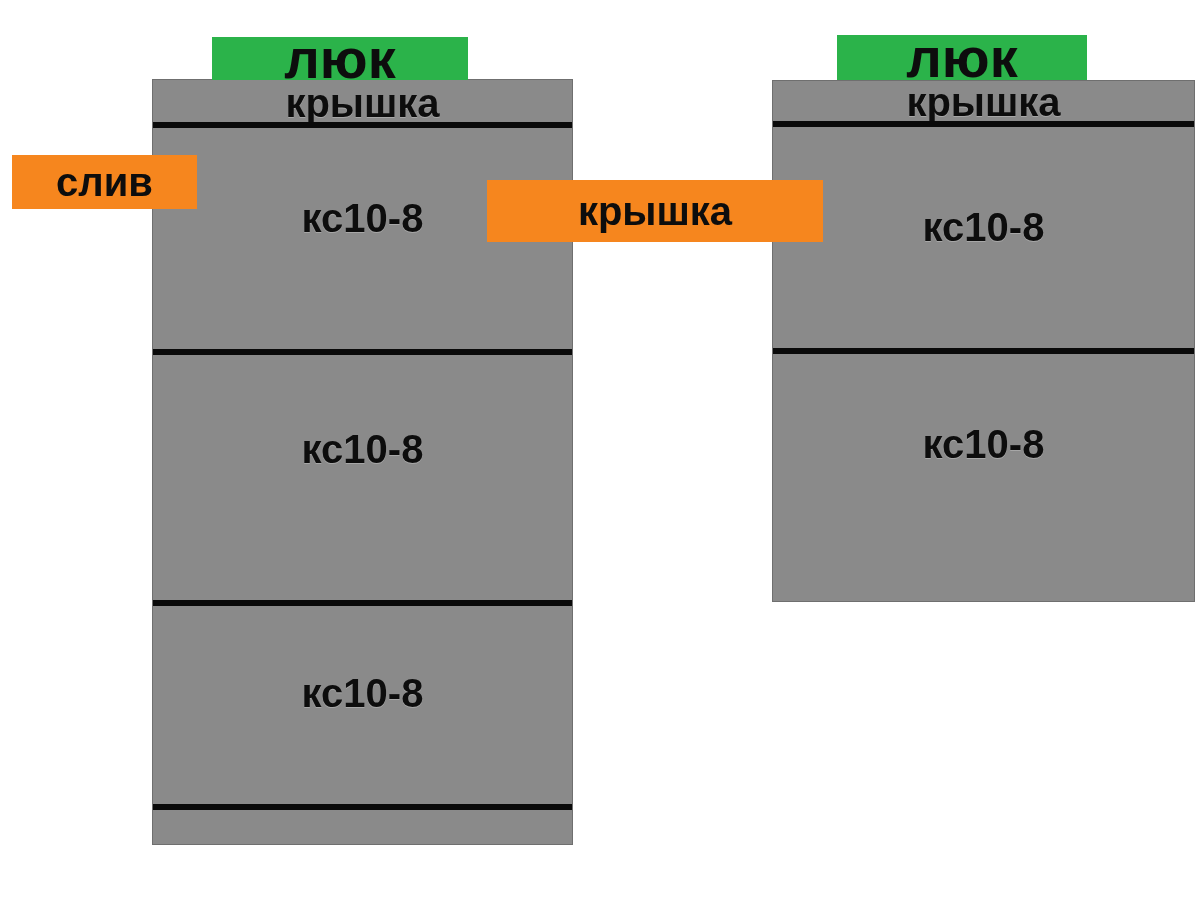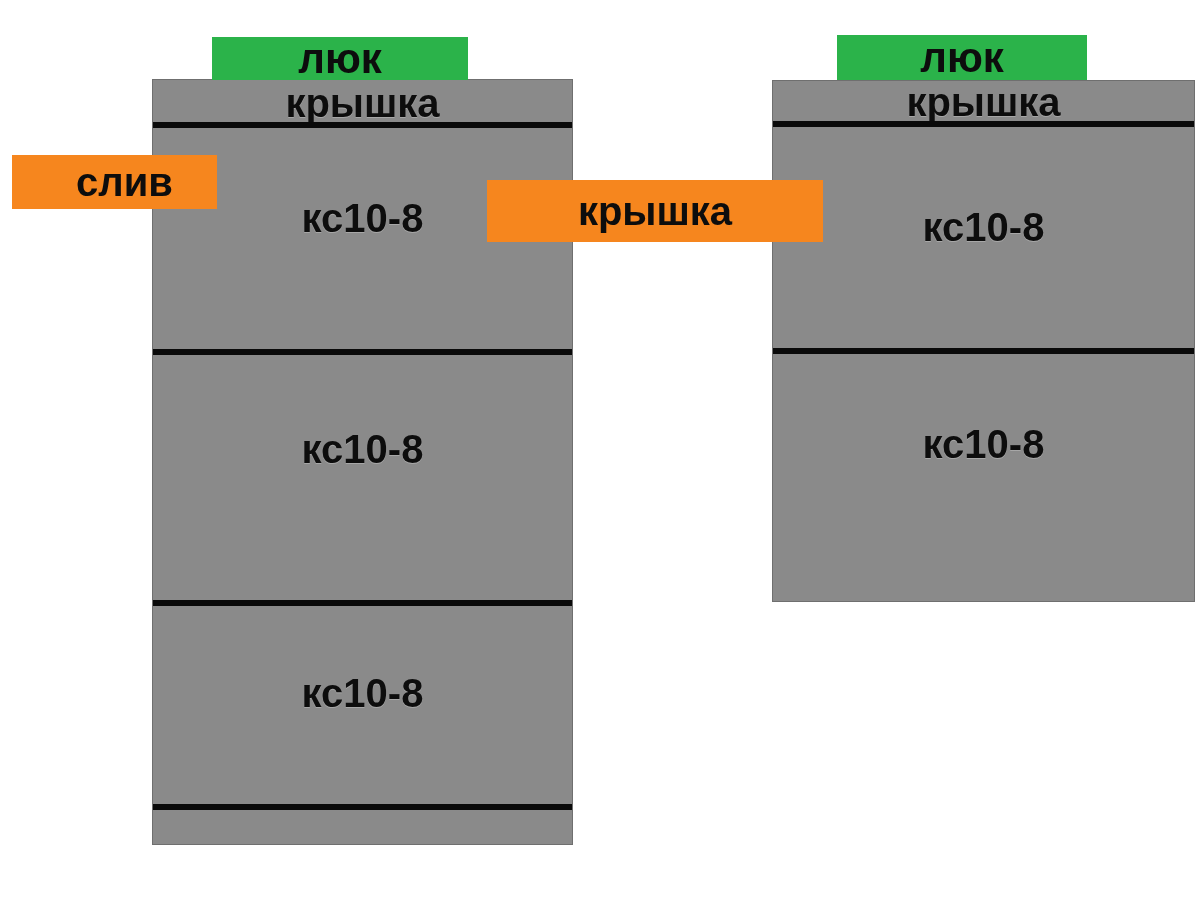--- a/index.html
+++ b/index.html
@@ -49,40 +49,40 @@
     white-space: nowrap;
     z-index: 2;
   }
 
   .hatch {
     position: absolute;
     background: var(--color-hatch_green, #2bb34a);
     display: flex;
     align-items: center;
     justify-content: center;
-    font-size: 42px;
+    font-size: 56px;
     font-weight: bold;
     color: var(--color-text_black, #0d0d0d);
     z-index: 3;
   }
   .hatch-left  { left: 212px; top: 37px; width: 256px; height: 43px; }
   .hatch-right { left: 837px; top: 35px; width: 250px; height: 45px; }
 
   .pipe {
     position: absolute;
     background: var(--color-pipe_orange, #f6861e);
     display: flex;
     align-items: center;
     justify-content: center;
     font-size: 40px;
     font-weight: bold;
     color: var(--color-text_black, #0d0d0d);
     z-index: 4;
   }
-  .pipe-drain    { left: 12px;  top: 155px; width: 185px; height: 54px; padding-left: 20px; }
+  .pipe-drain    { left: 12px;  top: 155px; width: 185px; height: 54px; }
   .pipe-overflow { left: 487px; top: 180px; width: 336px; height: 62px; }
 </style>
 </head>
 <body>
 
 <div class="canvas">
 
   <div class="tank tank-left">
     <div class="tank-label" style="top: 2px;">крышка</div>
     <div class="joint-line" style="top: 42px;"></div>

